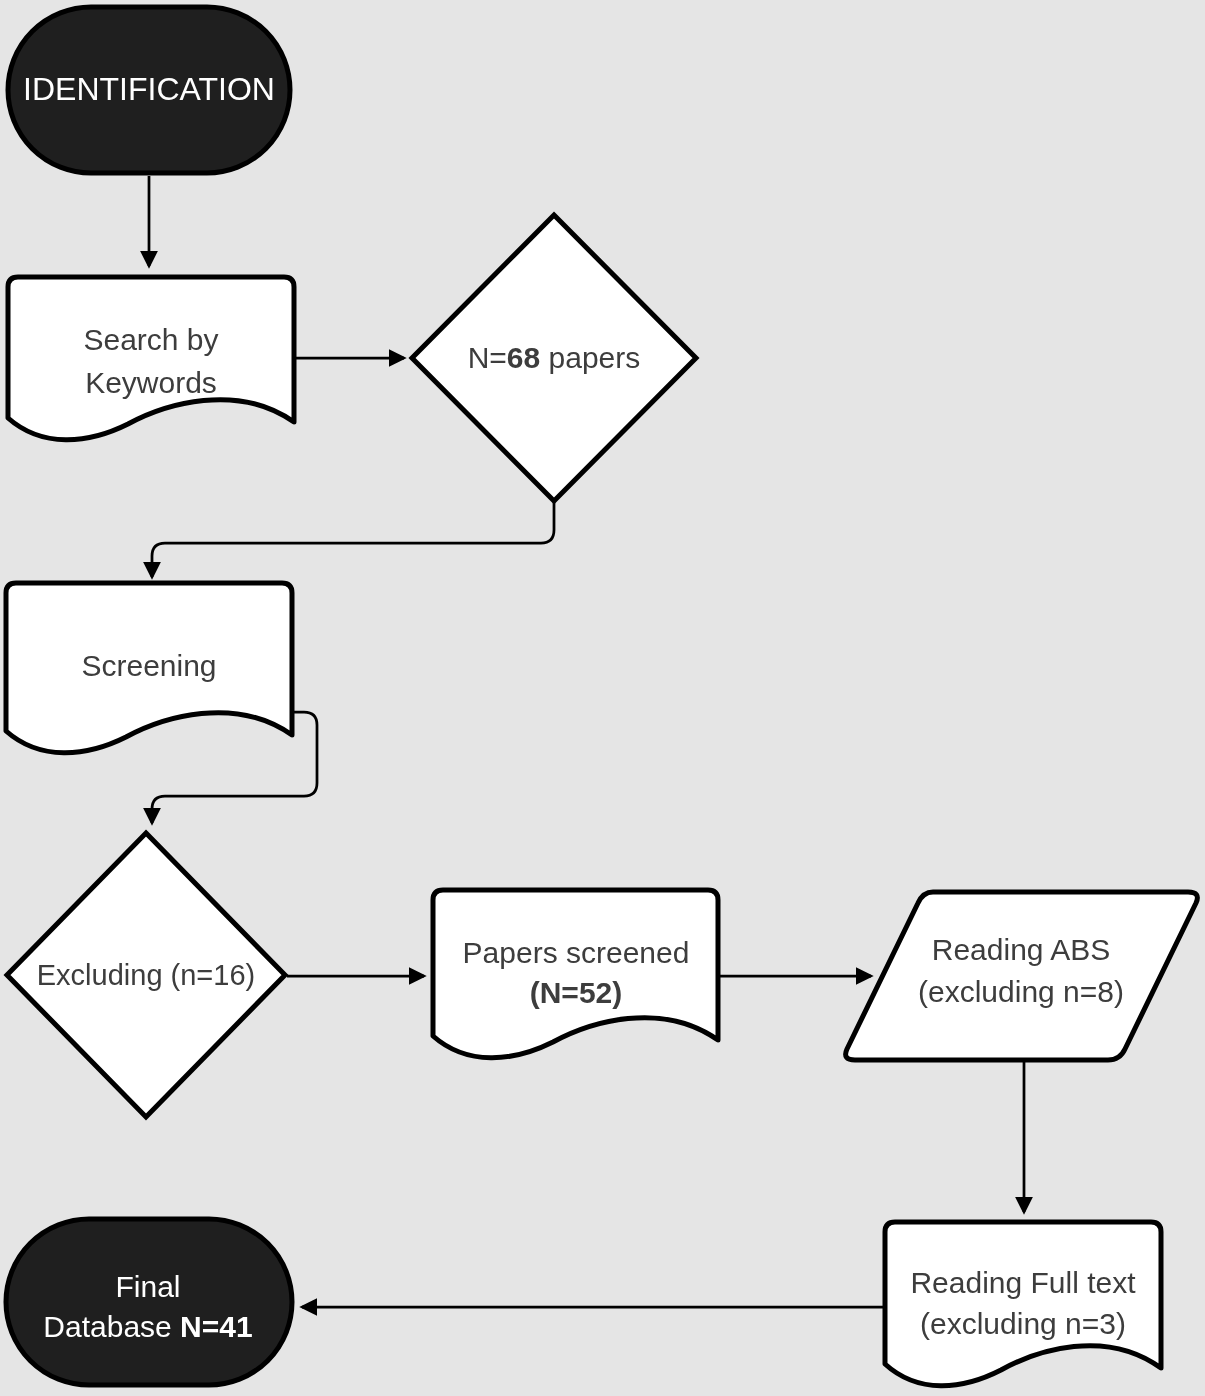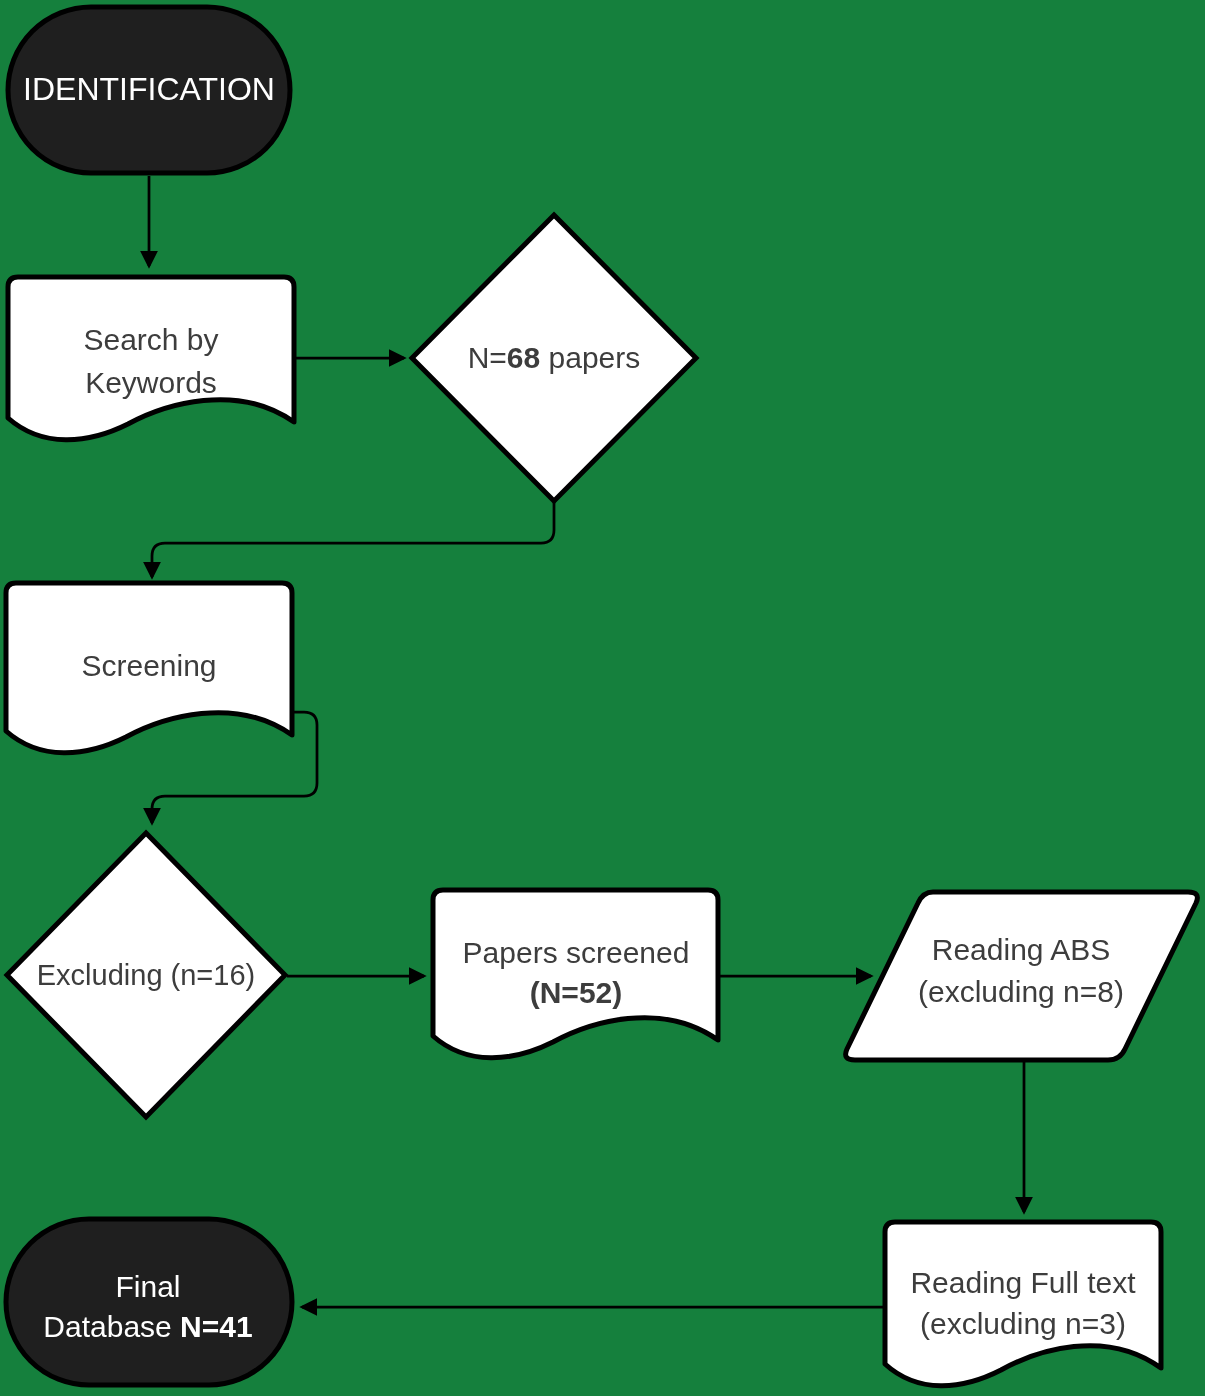--- a/index.html
+++ b/index.html
@@ -4,21 +4,21 @@
 <style>
   html, body {
     margin: 0;
     padding: 0;
     background: #ffffff;
   }
   .page {
     position: relative;
     width: 1205px;
     height: 1396px;
-    background: #15803d;
+    background: #e5e5e5;
     overflow: hidden;
     text-decoration: underline;
   }
   svg { display: block; }
   .t {
     font-family: "Liberation Sans", sans-serif;
     font-size: 30px;
     fill: #3d3d3d;
     text-anchor: middle;
   }

